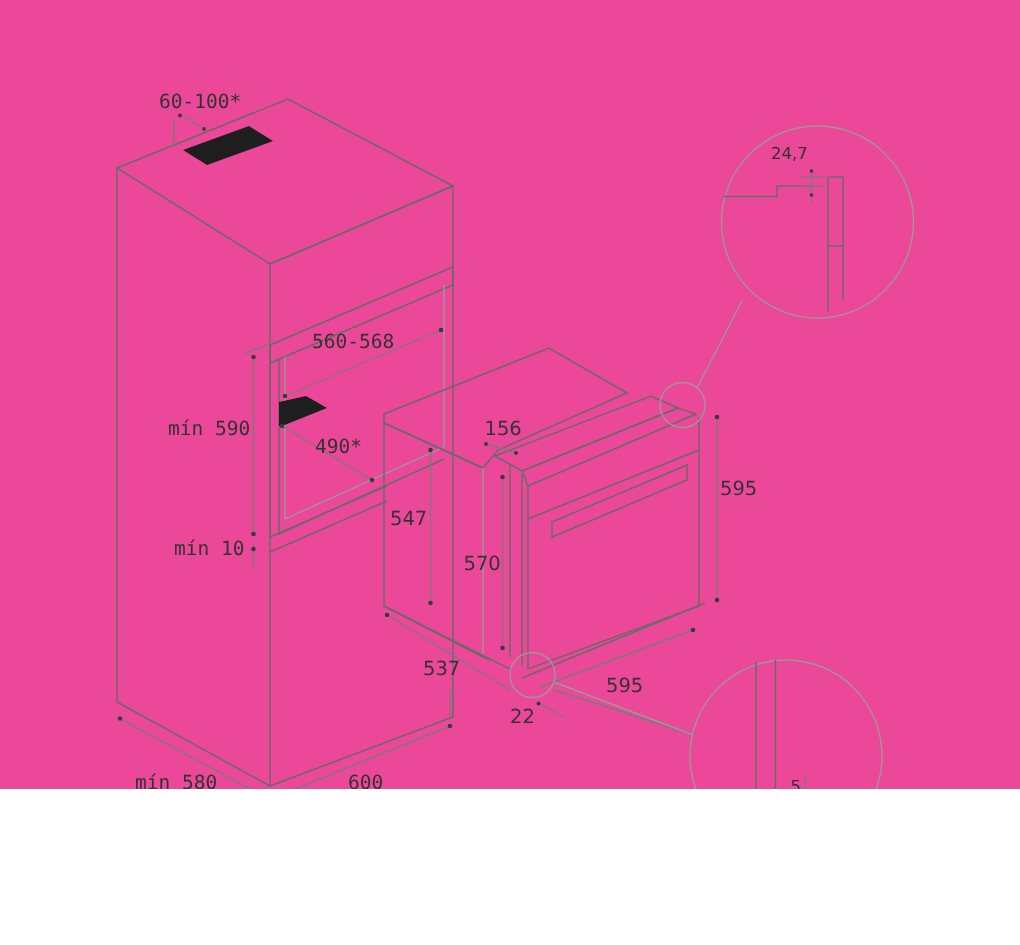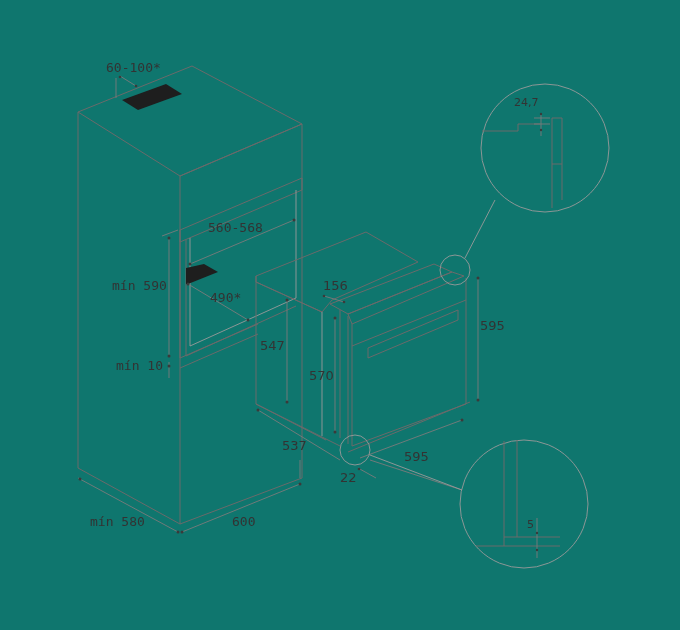--- a/index.html
+++ b/index.html
@@ -1,16 +1,16 @@
 <!DOCTYPE html>
 <html><head>
 <meta charset="utf-8">
 <style>
   html, body { margin: 0; padding: 0; background: #ffffff; }
-  #root { position: relative; width: 680px; height: 630px; overflow: hidden; background: #0f766e; }
+  #root { position: relative; width: 680px; height: 526px; overflow: hidden; background: #ec4899; }
   svg { position: absolute; left: 0; top: 0; }
   .ln { stroke: #6a6a6a; stroke-width: 1; fill: none; }
   .lnl { stroke: #9a9a9a; stroke-width: 0.9; fill: none; }
   .dim { stroke: #7a7a7a; stroke-width: 0.9; fill: none; }
   .dot { fill: #3a3a3a; }
   .vent { fill: #1e1e1e; }
   .lbl { font-family: "DejaVu Sans", sans-serif; font-size: 13px; fill: #333333; }
   .lbl-mono { font-family: "DejaVu Sans Mono", monospace; font-size: 13px; fill: #333333; }
   .lbl-sm { font-family: "DejaVu Sans", sans-serif; font-size: 11px; fill: #333333; }
 </style>

